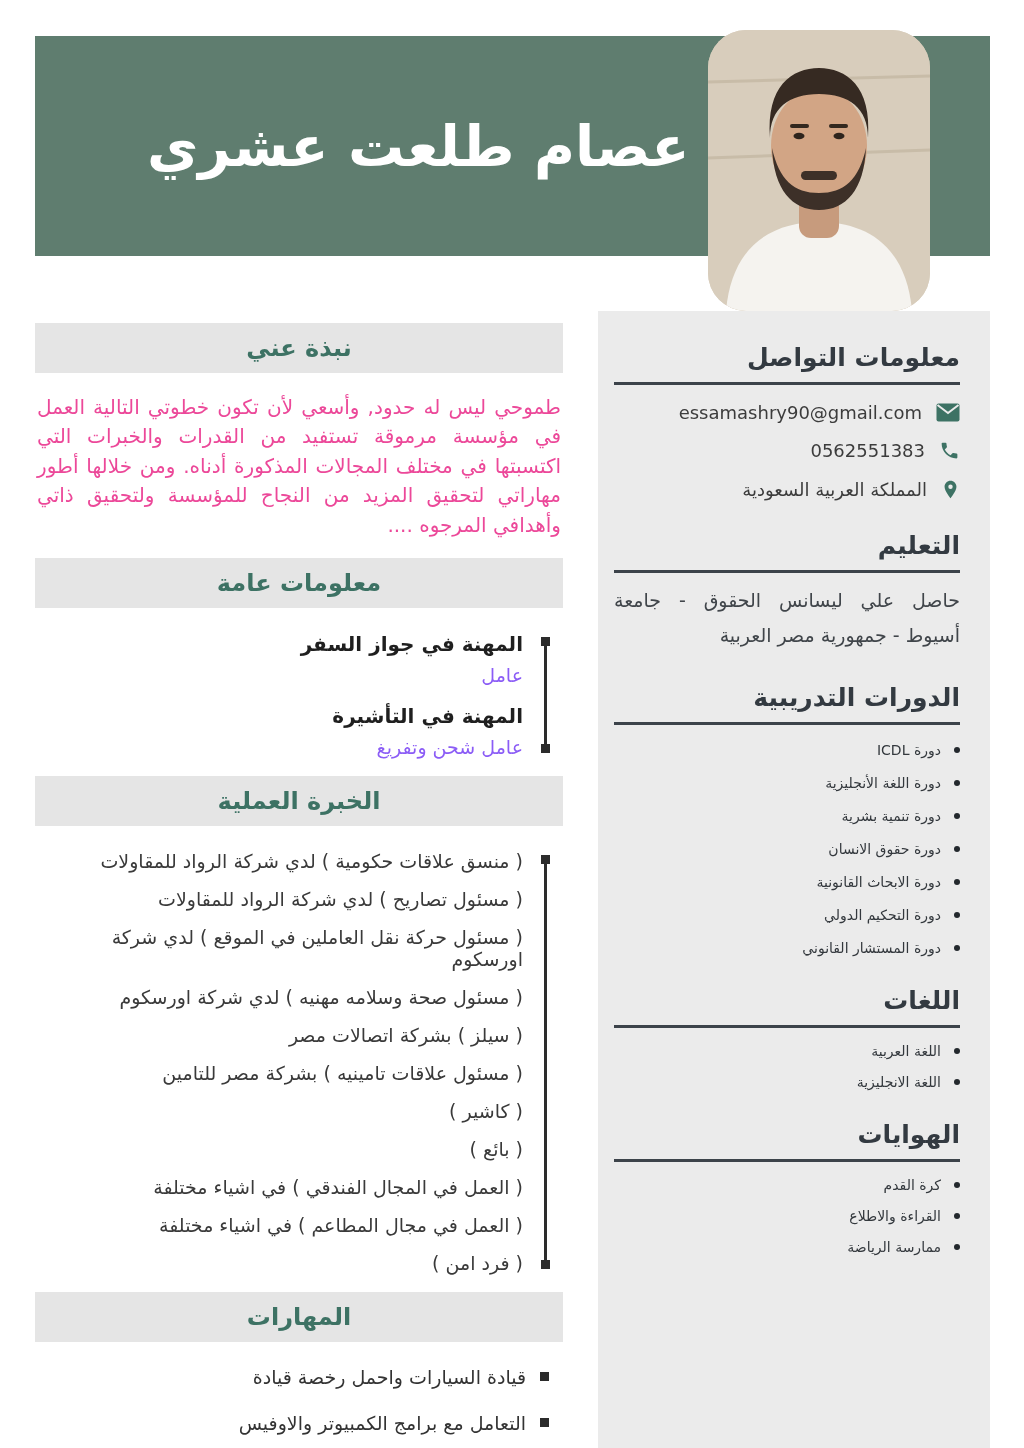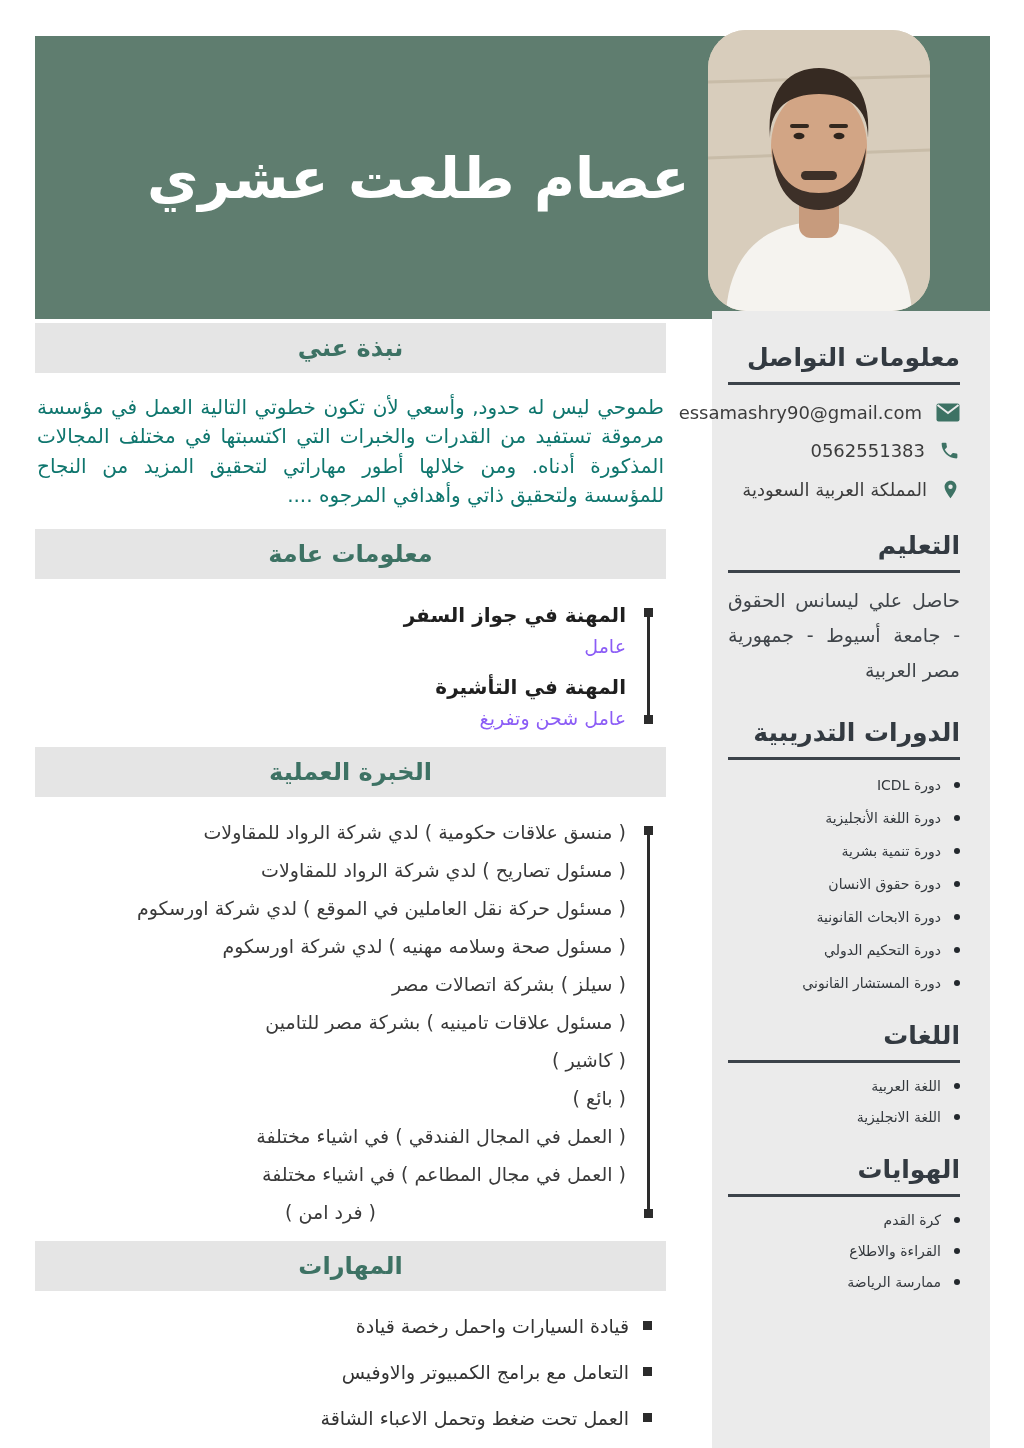--- a/index.html
+++ b/index.html
@@ -1,29 +1,29 @@
 <!DOCTYPE html>
 <html lang="ar" dir="rtl"><head>
 <meta charset="utf-8">
 <style>
   * { margin:0; padding:0; box-sizing:border-box; }
   body { background:#ffffff; font-family:"DejaVu Sans", sans-serif; }
   .page { position:relative; width:1024px; height:1448px; background:#ffffff; overflow:hidden; direction:rtl; }
 
   
-  .banner { position:absolute; top:36px; left:35px; right:34px; height:283px; background:#5f7d6f; }
+  .banner { position:absolute; top:36px; left:35px; right:34px; height:220px; background:#5f7d6f; }
   .name { position:absolute; left:112px; top:50%; transform:translateY(-50%);
           color:#ffffff; font-size:56px; font-weight:bold; white-space:nowrap; direction:rtl; }
   .photo { position:absolute; top:30px; right:94px; width:222px; height:281px;
            border-radius:38px; overflow:hidden; z-index:5; background:#d8cdbc; }
   .photo svg { display:block; width:100%; height:100%; }
 
   
   .content { position:absolute; top:311px; left:0; right:0; bottom:0; display:flex; }
-  .sidebar { width:278px; margin-left:11px; margin-right:34px; background:#ebebeb;
+  .sidebar { width:392px; margin-left:0; margin-right:34px; background:#ebebeb;
              padding:26px 30px 24px 16px; }
   .main { flex:1; margin-right:35px; margin-left:35px; padding-top:12px; }
 
   
   .side-title { font-size:25px; font-weight:bold; color:#333a41; padding-bottom:10px;
                 border-bottom:3px solid #3c434a; margin-top:30px; }
   .side-title.first { margin-top:6px; }
   .contact-row { display:flex; align-items:center; gap:14px; margin-top:17px;
                  font-size:18px; color:#3c3c3c; }
   .cicon { flex:0 0 auto; display:flex; align-items:center; }
@@ -31,34 +31,34 @@
   .edu-school { font-size:20px; font-weight:bold; color:#23282d; margin-top:24px; }
   .edu-degree { font-size:19px; color:#40454a; line-height:1.85; margin-top:10px; text-align:justify; }
   .side-list { margin-top:6px; }
   .side-item { display:flex; align-items:center; gap:13px; font-size:14px; color:#33383d; margin-top:17px; }
   .side-item.tight { margin-top:15px; }
   .dot { width:6px; height:6px; border-radius:50%; background:#23282d; flex:0 0 auto; }
 
   
   .bar { height:50px; background:#e5e5e5; display:flex; align-items:center; justify-content:center; }
   .bar-title { color:#3d7264; font-size:24px; font-weight:bold; }
-  .about { margin:20px 2px 18px; font-size:20px; line-height:1.47; color:#0f766e; text-align:justify; }
+  .about { margin:20px 2px 18px; font-size:20px; line-height:1.47; color:#ec4899; text-align:justify; }
 
   .tl-block { position:relative; padding-right:40px; margin:24px 0 18px; }
   .tl-line { position:absolute; right:16px; top:5px; bottom:5px; width:3px; background:#2c2c2c; }
   .tl-line::before, .tl-line::after { content:""; position:absolute; right:-3px; width:9px; height:9px; background:#2c2c2c; }
   .tl-line::before { top:0; }
   .tl-line::after { bottom:0; }
 
   .gi-label { font-size:20px; font-weight:bold; color:#1f1f1f; margin-bottom:8px; }
   .gi-value { font-size:19px; color:#8b5cf6; margin-bottom:18px; }
   .gi-value.last { margin-bottom:0; }
 
   .exp-item { font-size:19px; color:#3a3a3a; margin-bottom:16px; }
-  .exp-item:last-child { margin-bottom:8px;text-align:center; }
+  .exp-item:last-child { margin-bottom:8px; }
 
   .skills { margin-top:4px; }
   .skill-row { display:flex; align-items:flex-start; gap:14px; padding-right:14px;
                margin-top:24px; font-size:19px; color:#333333; }
   .sq { width:9px; height:9px; background:#2b2b2b; margin-top:6px; flex:0 0 auto; }
 </style>
 </head>
 <body>
 
 <div class="page">

